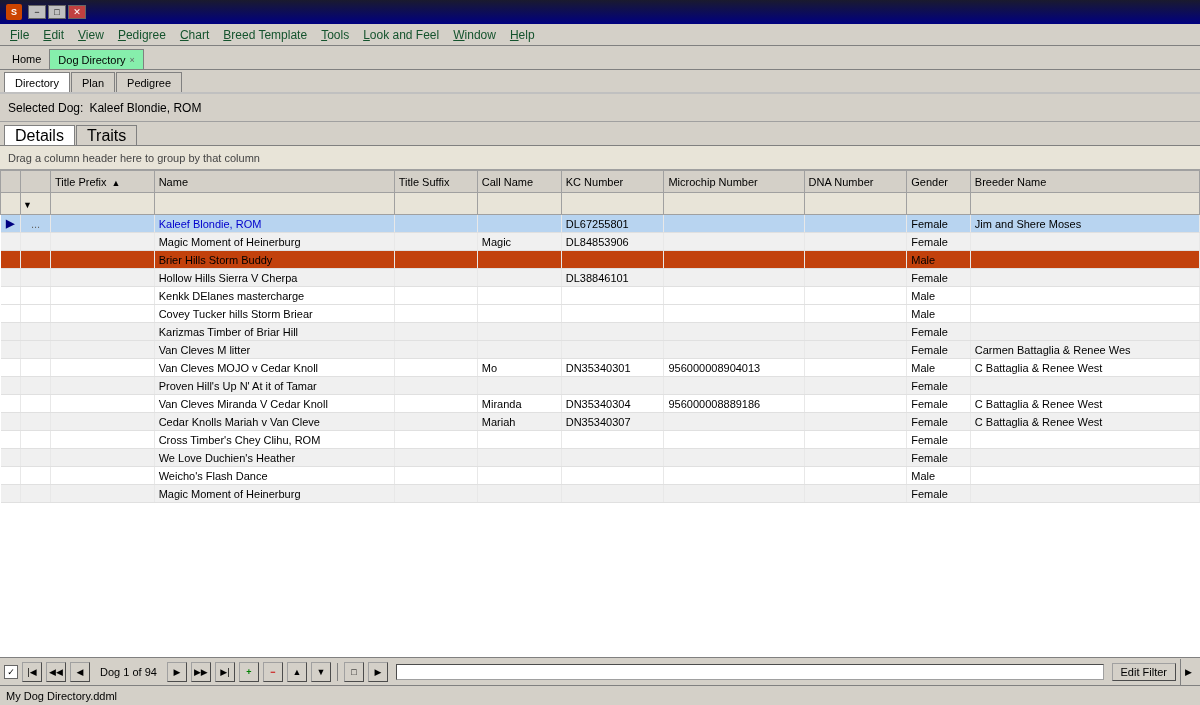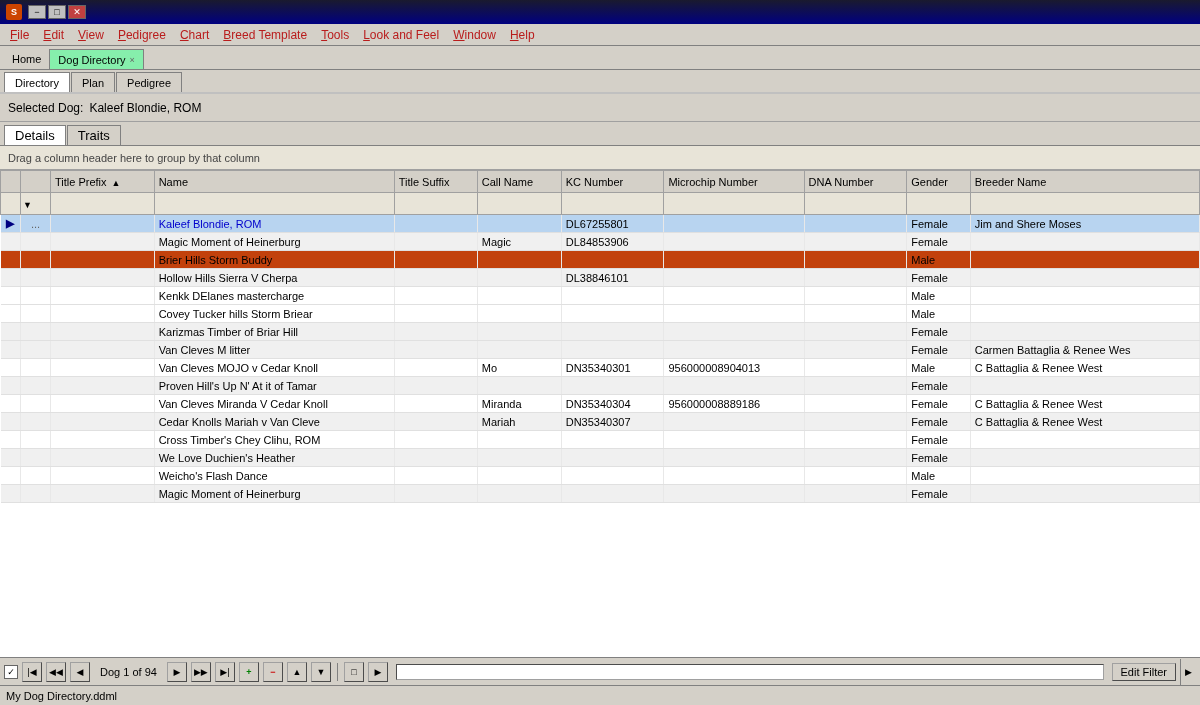--- a/index.html
+++ b/index.html
@@ -65,21 +65,21 @@
       height: 22px;
       display: flex;
       align-items: center;
       padding: 0 4px;
       gap: 2px;
     }
     .menu-item {
       padding: 2px 6px;
       cursor: pointer;
       font-size: 12px;
-      color: #b91c1c;
+      color: #14532d;
     }
 
     
     #tab-bar {
       background: #d4d0c8;
       height: 24px;
       display: flex;
       align-items: flex-end;
       padding: 0 4px;
       border-bottom: 1px solid #808080;
@@ -159,21 +159,21 @@
       display: flex;
       align-items: flex-end;
       padding: 2px 4px 0;
       border-bottom: 1px solid #808080;
     }
     .detail-tab {
       background: #d4d0c8;
       border: 1px solid #808080;
       border-bottom: none;
       padding: 2px 10px;
-      font-size: 13px;
+      font-size: 16px;
       cursor: pointer;
       margin-right: 1px;
       height: 20px;
       display: flex;
       align-items: center;
     }
     .detail-tab.active { background: #ffffff; }
 
     
     #main-content {

